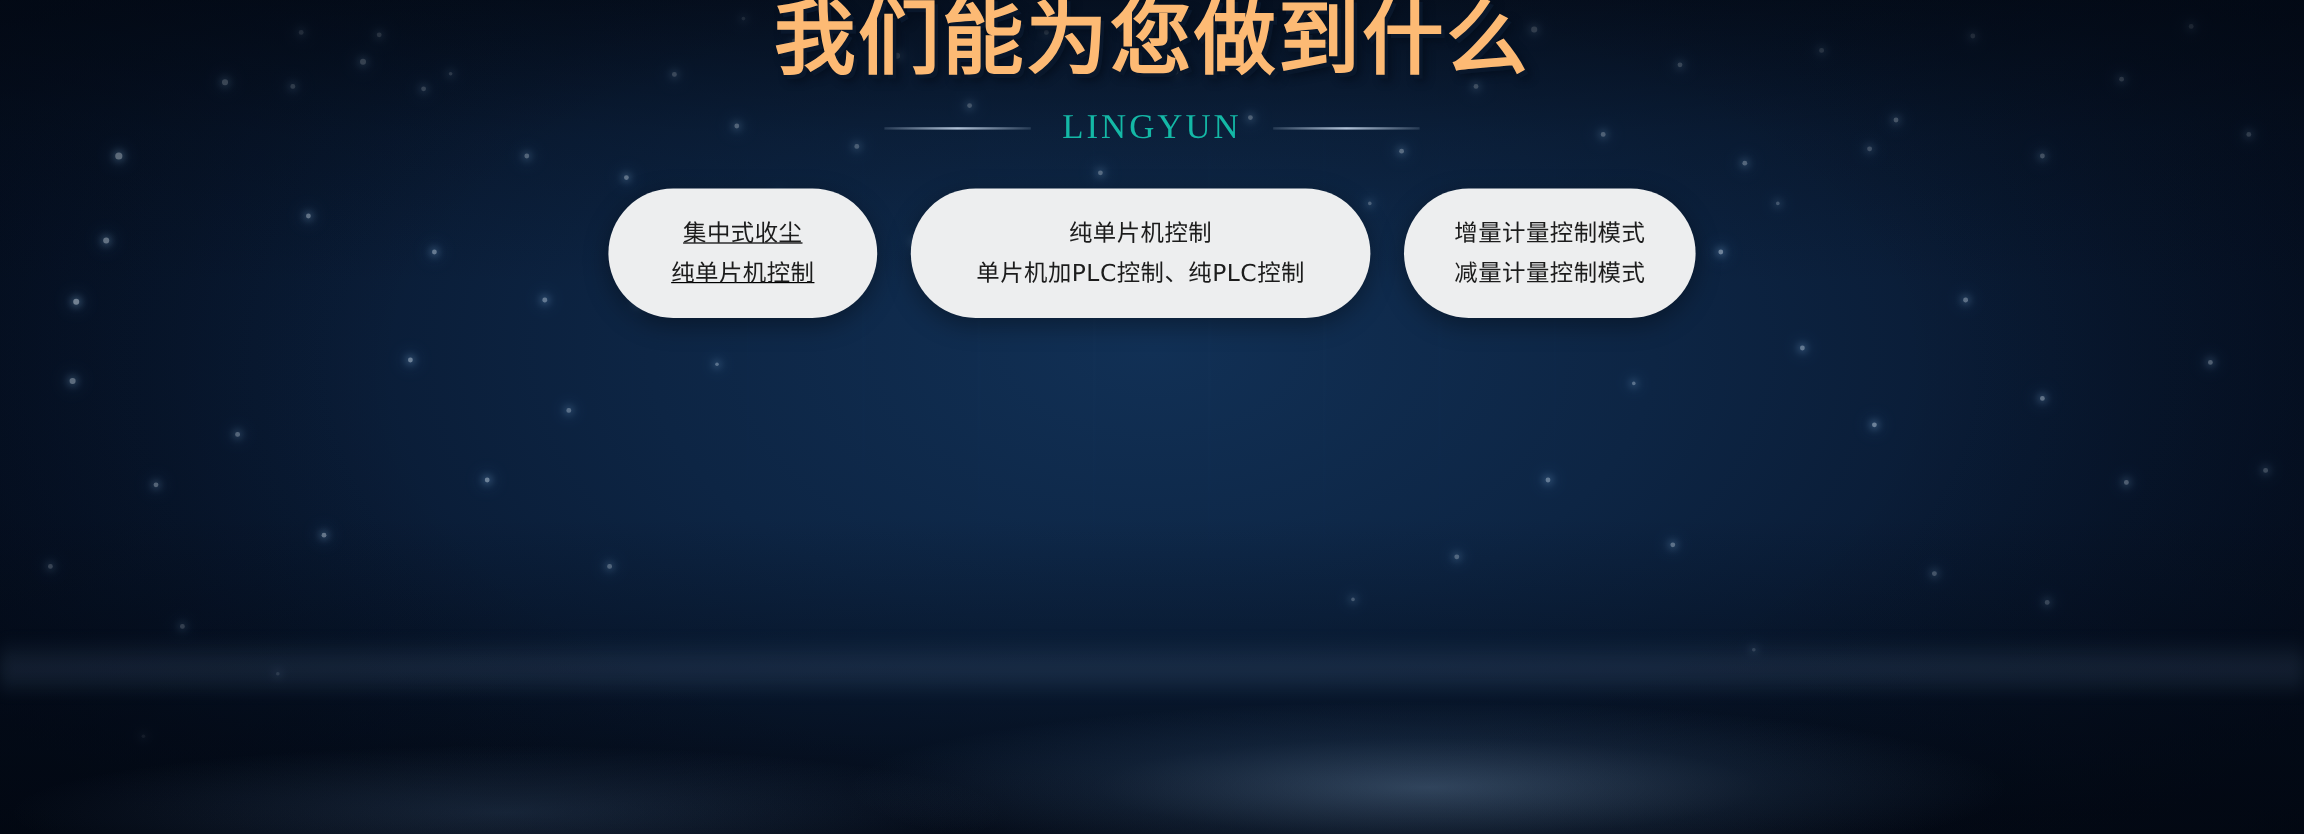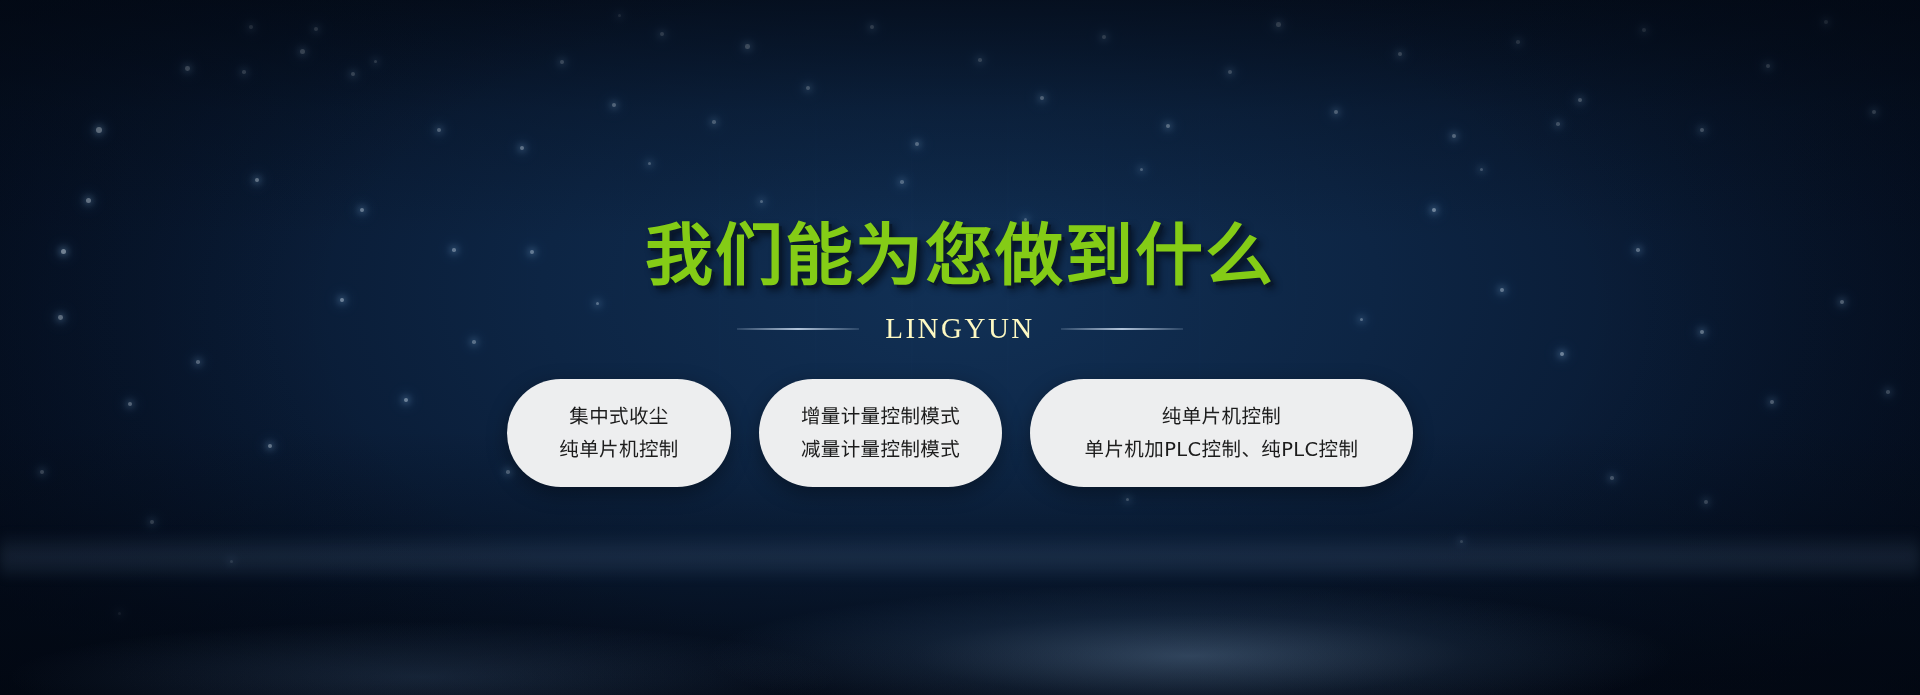--- a/index.html
+++ b/index.html
@@ -97,27 +97,26 @@
   
   .content {
     position: absolute;
     inset: 0;
     display: flex;
     flex-direction: column;
     align-items: center;
   }
 
   .headline {
-    margin-top: 222px;
     font-family: "DejaVu Sans", "Liberation Sans", sans-serif;
     font-size: 68px;
     font-weight: 700;
     line-height: 1;
     letter-spacing: 2px;
-    color: #84cc16;
+    color: #fdba74;
     white-space: nowrap;
     text-shadow:
       3px 3px 0 rgba(10,24,44,0.95),
       5px 5px 7px rgba(4,12,26,0.8);
   }
 
   .sub-row {
     display: flex;
     align-items: center;
     justify-content: center;
@@ -126,21 +125,21 @@
   }
   .rule {
     width: 122px;
     height: 2px;
     background: linear-gradient(90deg, rgba(190,212,235,0.15), rgba(205,222,242,0.85), rgba(190,212,235,0.15));
   }
   .subtitle {
     font-family: "Liberation Serif", "DejaVu Serif", serif;
     font-size: 29px;
     letter-spacing: 2.5px;
-    color: #fef9c3;
+    color: #14b8a6;
     white-space: nowrap;
   }
 
   .desc {
     margin-top: 22px;
     font-family: "DejaVu Sans", "Liberation Sans", sans-serif;
     font-size: 18.5px;
     letter-spacing: .5px;
     color: #eef3fa;
     white-space: nowrap;
@@ -166,21 +165,21 @@
     box-shadow: 0 6px 20px rgba(0,0,0,0.35);
   }
   .pill-line {
     font-family: "DejaVu Sans", "Liberation Sans", sans-serif;
     font-size: 19.5px;
     line-height: 1;
     color: #1c1c1c;
     white-space: nowrap;
     letter-spacing: .4px;
   }
-  .pill.w1 { width: 224px; }
+  .pill.w1 { width: 224px; text-decoration: underline; }
   .pill.w2 { width: 243px; }
   .pill.w3 { width: 383px; }
 </style>
 </head>
 <body>
 
 <div class="stage">
 
   <div class="bg-base"></div>
   <div class="bg-streaks"></div>
@@ -284,25 +283,25 @@
     </div>
 
 
     <div class="pills">
 
       <div class="pill w1">
         <span class="pill-line">集中式收尘</span>
         <span class="pill-line">纯单片机控制</span>
       </div>
 
+      <div class="pill w3">
+        <span class="pill-line">纯单片机控制</span>
+        <span class="pill-line">单片机加PLC控制、纯PLC控制</span>
+      </div>
+
       <div class="pill w2">
         <span class="pill-line">增量计量控制模式</span>
         <span class="pill-line">减量计量控制模式</span>
       </div>
 
-      <div class="pill w3">
-        <span class="pill-line">纯单片机控制</span>
-        <span class="pill-line">单片机加PLC控制、纯PLC控制</span>
-      </div>
-
     </div>
   </div>
 </div>
 
 </body></html>

